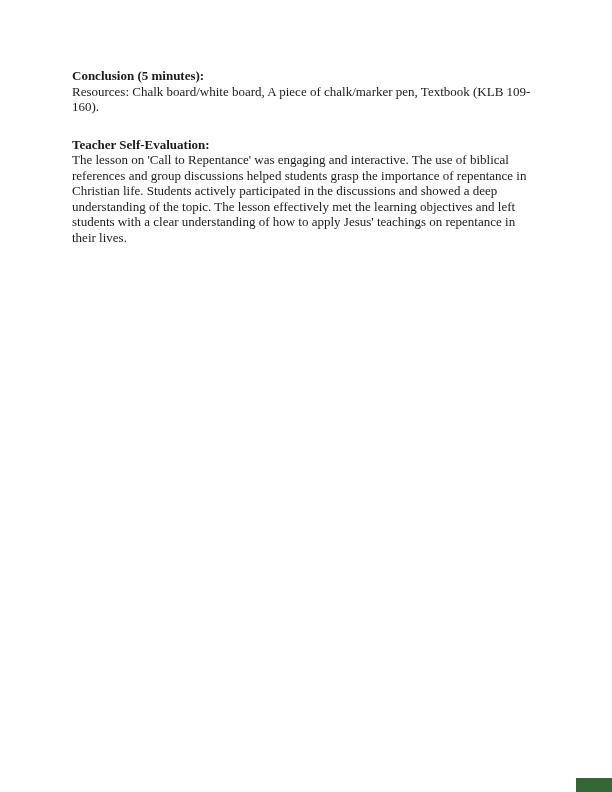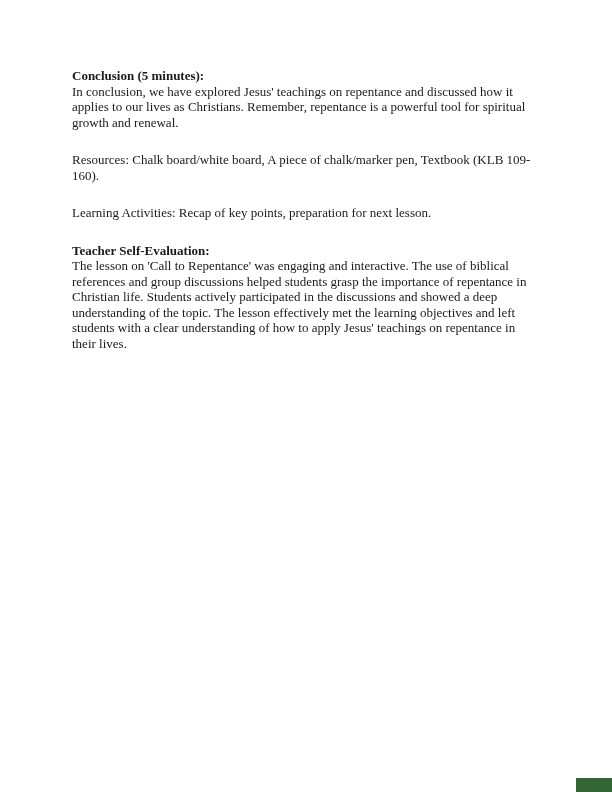--- a/index.html
+++ b/index.html
@@ -46,25 +46,23 @@
   }
 </style>
 </head>
 <body>
 
 <div class="page">
   <div class="content">
 
     <p class="heading small-gap">Conclusion (5 minutes):</p>
 
-    <p class="para block-gap">In conclusion, we have explored Jesus' teachings on repentance and discussed how it applies to our lives as Christians. Remember, repentance is a powerful tool for spiritual growth and renewal.</p>
 
     <p class="para block-gap">Resources: Chalk board/white board, A piece of chalk/marker pen, Textbook (KLB 109-160).</p>
 
-    <p class="para block-gap">Learning Activities: Recap of key points, preparation for next lesson.</p>
 
     <p class="heading small-gap">Teacher Self-Evaluation:</p>
 
     <p class="para">The lesson on 'Call to Repentance' was engaging and interactive. The use of biblical references and group discussions helped students grasp the importance of repentance in Christian life. Students actively participated in the discussions and showed a deep understanding of the topic. The lesson effectively met the learning objectives and left students with a clear understanding of how to apply Jesus' teachings on repentance in their lives.</p>
 
   </div>
 
   <div class="corner-graphic" style="background-color: rgb(53, 102, 53);"></div>
 </div>
 

